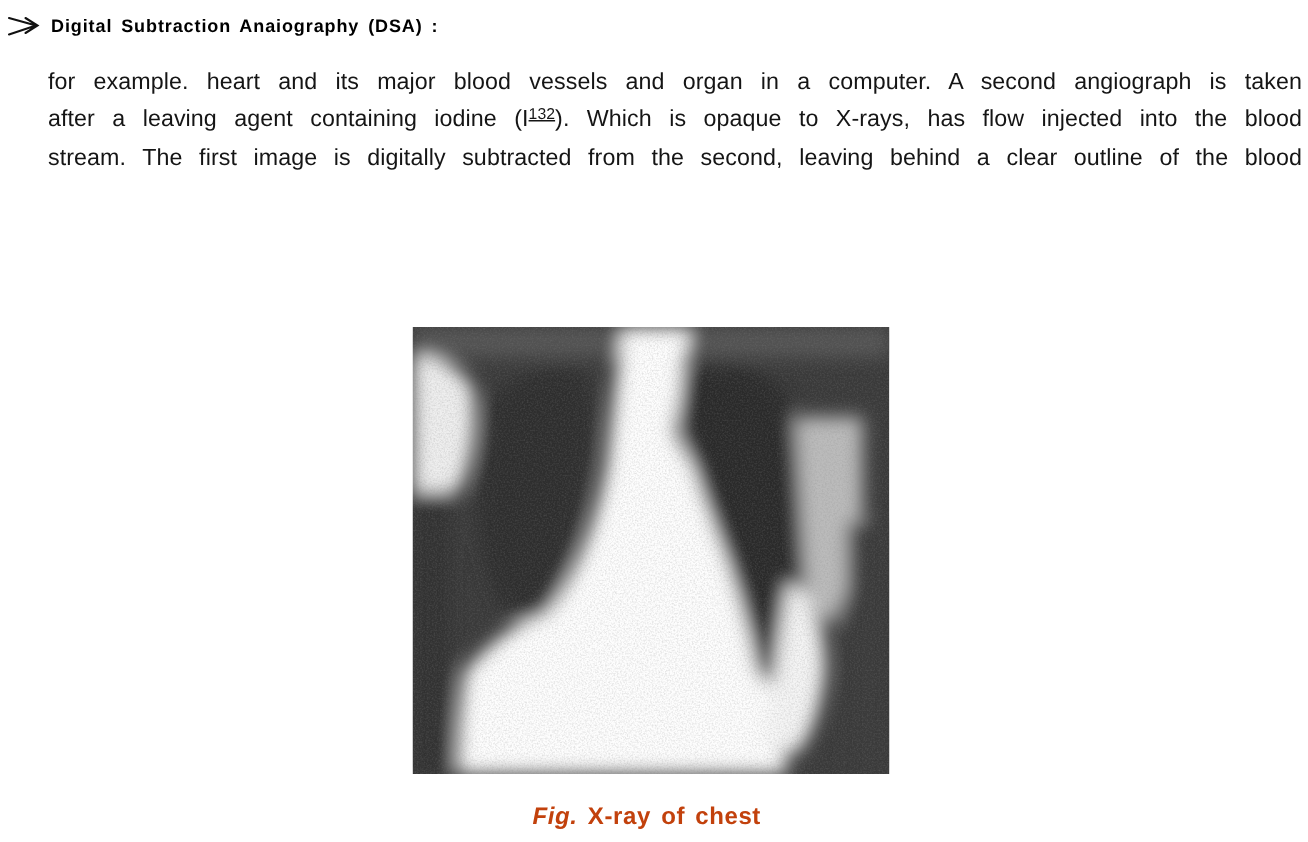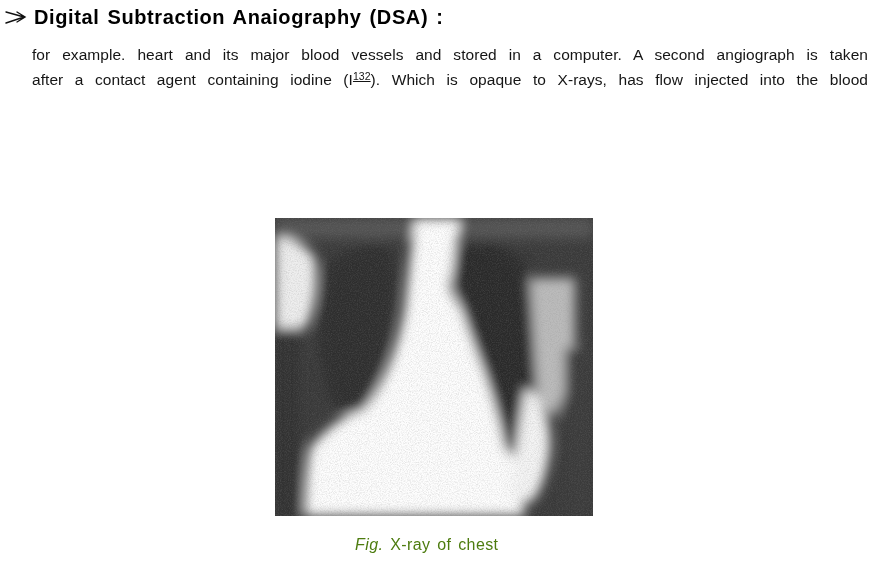--- a/index.html
+++ b/index.html
@@ -1,42 +1,43 @@
 <!DOCTYPE html>
 <html><head>
 <meta charset="utf-8">
 <style>
   html, body { margin: 0; padding: 0; background: #ffffff; }
   body { width: 872px; height: 561px; position: relative; overflow: hidden;
          font-family: "Liberation Sans", sans-serif; color: #111; }
   .heading { position: absolute; left: 4px; top: 6px; height: 22px; display: flex; align-items: center; }
   .arrow { width: 24px; height: 16px; margin-right: 6px; }
-  .heading-text { font-weight: bold; font-size: 20px; letter-spacing: 0.6px; word-spacing: 2px; color: #000; }
+  .heading-text { font-weight: bold; font-size: 12px; letter-spacing: 0.6px; word-spacing: 2px; color: #000; }
   .para { position: absolute; left: 32px; top: 42px; width: 836px; font-size: 15.5px; line-height: 25.3px;
           text-align: justify; color: #151515; letter-spacing: 0.05px; }
   .para .line { display: block; text-align: justify; text-align-last: justify; height: 25.3px; white-space: nowrap; }
   .para .line.last { text-align-last: left; }
   .para sup { font-size: 10.5px; line-height: 0; vertical-align: 5px; text-decoration: underline; }
   .figure { position: absolute; left: 275px; top: 218px; width: 318px; height: 298px; background: #fff; overflow: hidden; }
-  .caption { position: absolute; left: 355px; top: 536px; font-weight: normal; font-size: 16px; letter-spacing: 0.4px; word-spacing: 2px; color: #4d7c0f; }
+  .caption { position: absolute; left: 355px; top: 536px; font-weight: bold; font-size: 16px; letter-spacing: 0.4px; word-spacing: 2px; color: #c2410c; }
   .caption i { font-style: italic; }
 </style>
 </head>
 <body>
 
 <div class="heading">
   <svg class="arrow" viewBox="0 0 24 16">
     <path d="M2 3 L20 8 M2 14 L20 8 M13 3 L21 8 L13 13" stroke="#111" stroke-width="1.4" fill="none" stroke-linecap="round"></path>
   </svg>
   <span class="heading-text">Digital Subtraction Anaiography (DSA) :</span>
 </div>
 
 <div class="para">
-  <span class="line">for example. heart and its major blood vessels and stored in a computer. A second angiograph is taken</span>
-  <span class="line"><span>after a contact agent containing iodine (I</span><sup>132</sup><span>). Which is opaque to X-rays, has flow injected into the blood</span></span>
+  <span class="line">for example. heart and its major blood vessels and organ in a computer. A second angiograph is taken</span>
+  <span class="line"><span>after a leaving agent containing iodine (I</span><sup>132</sup><span>). Which is opaque to X-rays, has flow injected into the blood</span></span>
+  <span class="line">stream. The first image is digitally subtracted from the second, leaving behind a clear outline of the blood</span>
 </div>
 
 <div class="figure" title="X-ray of chest">
   <svg width="318" height="298" viewBox="0 0 318 298">
     <defs>
       <filter id="grain" x="0" y="0" width="100%" height="100%">
         <feTurbulence type="fractalNoise" baseFrequency="0.9" numOctaves="2" seed="3" result="n"></feTurbulence>
         <feColorMatrix in="n" type="matrix" values="0 0 0 0 0  0 0 0 0 0  0 0 0 0 0  0 0 0 -0.9 0.55" result="a"></feColorMatrix>
         <feComposite in="SourceGraphic" in2="a" operator="in"></feComposite>
       </filter>

